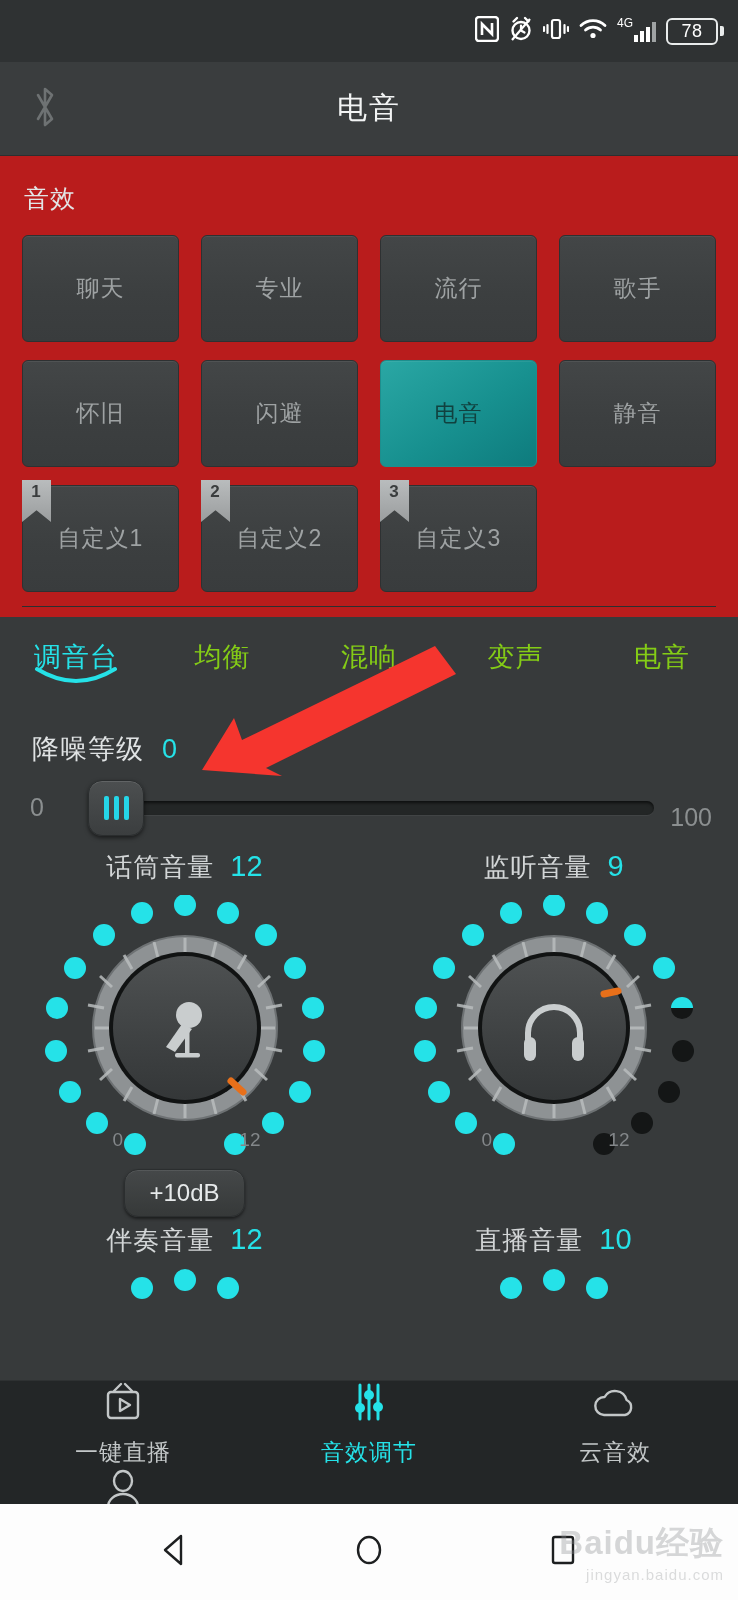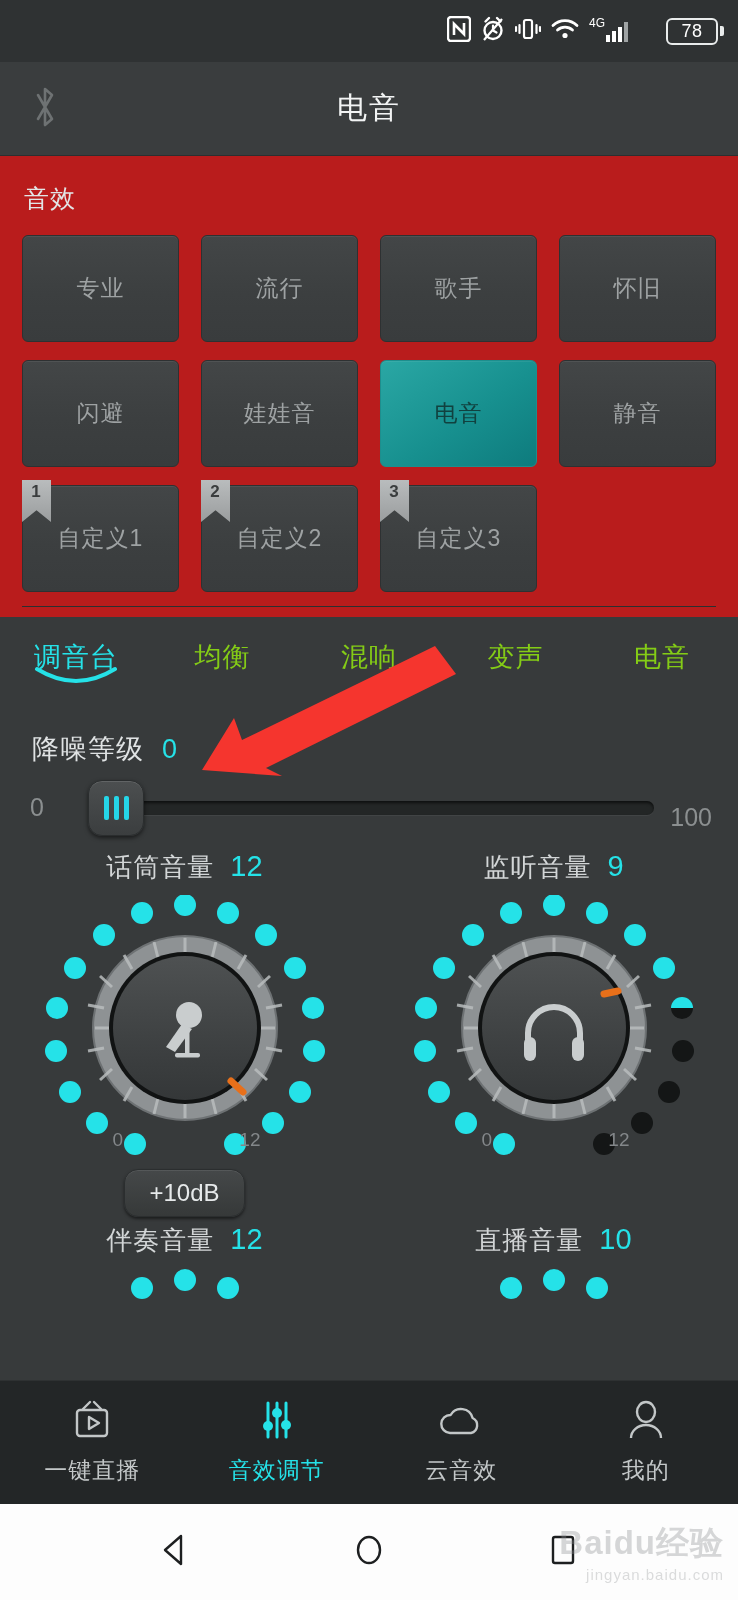--- a/index.html
+++ b/index.html
@@ -22,21 +22,20 @@
   .sb-ic{ display:block; }
   .battery{
     display:flex; align-items:center; gap:2px;
   }
   .batt-body{
     border:2px solid #e9ecec; border-radius:6px;
     height:27px; min-width:52px;
     display:flex; align-items:center; justify-content:center;
     font-size:18px; color:#fff; letter-spacing:.5px; padding:0 5px;
     font-family:"Liberation Sans",sans-serif;
-    margin-left:28px;
   }
   .batt-tip{ width:4px;height:10px;background:#e9ecec;border-radius:0 2px 2px 0; }
 
   
   .header{
     height:94px; position:relative;
     background:#3a3d3e;
     display:flex; align-items:center; justify-content:center;
     border-bottom:1px solid #2c2f30;
   }
@@ -144,21 +143,21 @@
   }
   .knobs-lower{ display:grid; grid-template-columns:1fr 1fr; margin-top:6px; }
 
   
   .arrow-annotation{ position:absolute; left:180px; top:630px; pointer-events:none; }
 
   
   .bottomnav{
     position:absolute; left:0; bottom:96px; width:100%; height:124px;
     background:#232627; border-top:1px solid #2e3132;
-    display:grid; grid-template-columns:repeat(4,1fr); align-items:center;
+    display:grid; grid-template-columns:repeat(3,1fr); align-items:center;
   }
   .nav-item{ display:flex; flex-direction:column; align-items:center; gap:10px; }
   .nav-label{ font-size:23px; color:#c3c7c8; letter-spacing:1px; }
   .nav-item.active .nav-label{ color:#25e2e8; }
 
   
   .androidnav{
     position:absolute; left:0; bottom:0; width:100%; height:96px;
     background:#fdfdfd; display:flex; align-items:center; justify-content:center; gap:150px;
   }
@@ -224,37 +223,37 @@
       </svg>
   </span>
   <span class="title">电音</span>
 </div>
 
 <div class="panel">
   <div class="panel-title">音效</div>
   <div class="grid">
 
     <div class="preset">
+        <span>聊天</span>
+      </div>
+    <div class="preset">
         <span>专业</span>
       </div>
     <div class="preset">
         <span>流行</span>
       </div>
     <div class="preset">
         <span>歌手</span>
       </div>
 
     <div class="preset">
         <span>怀旧</span>
       </div>
     <div class="preset">
         <span>闪避</span>
-      </div>
-    <div class="preset">
-        <span>娃娃音</span>
       </div>
     <div class="preset selected">
         <span>电音</span>
       </div>
 
     <div class="preset">
         <span>静音</span>
       </div>
     <div class="preset">
       <span class="ribbon">1</span>

